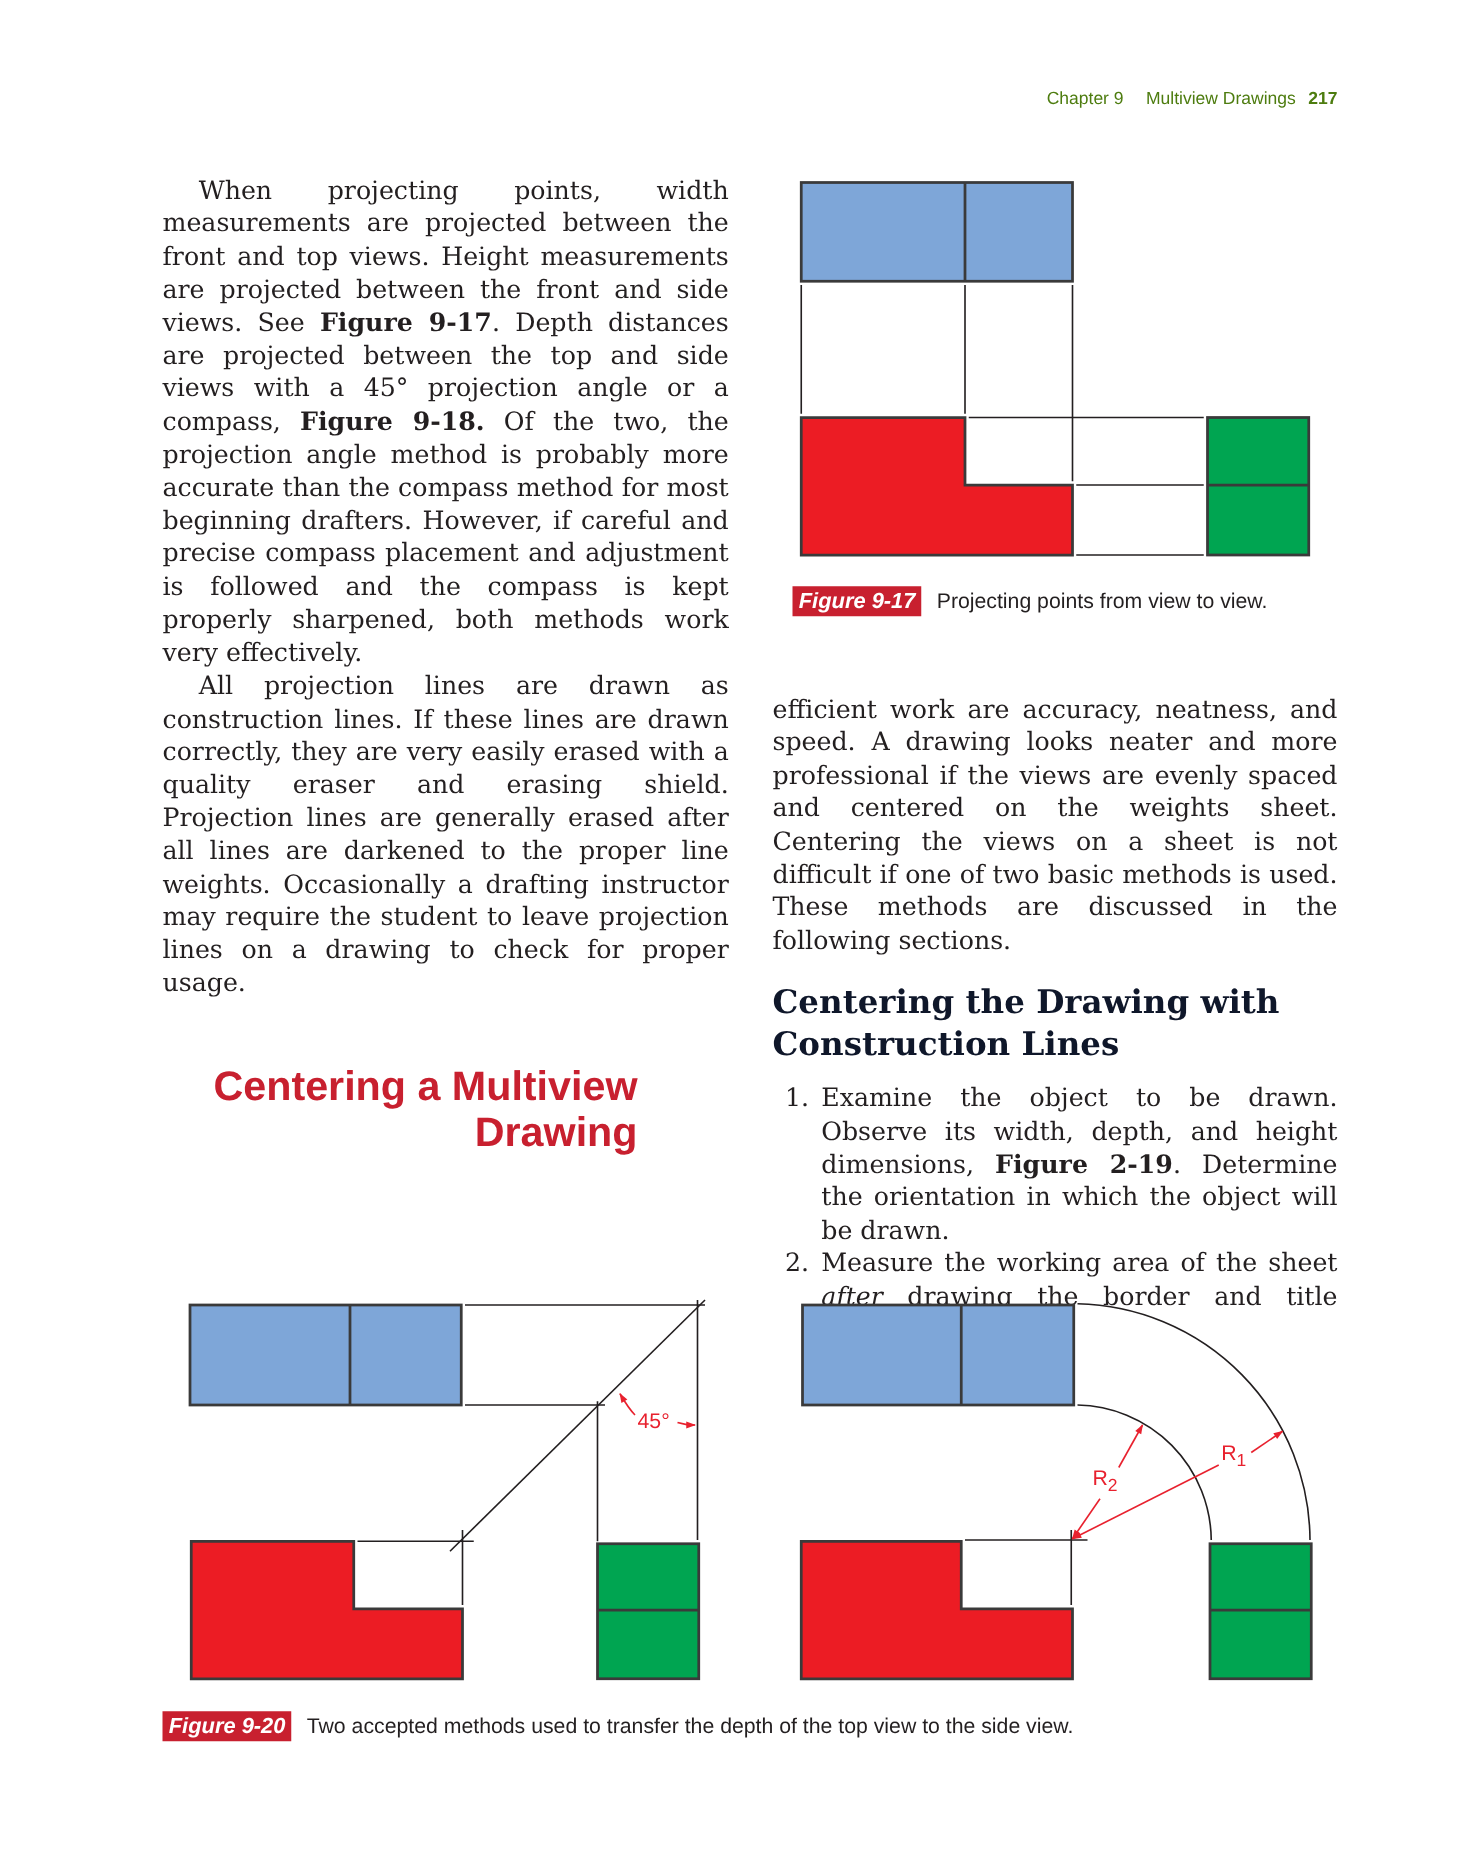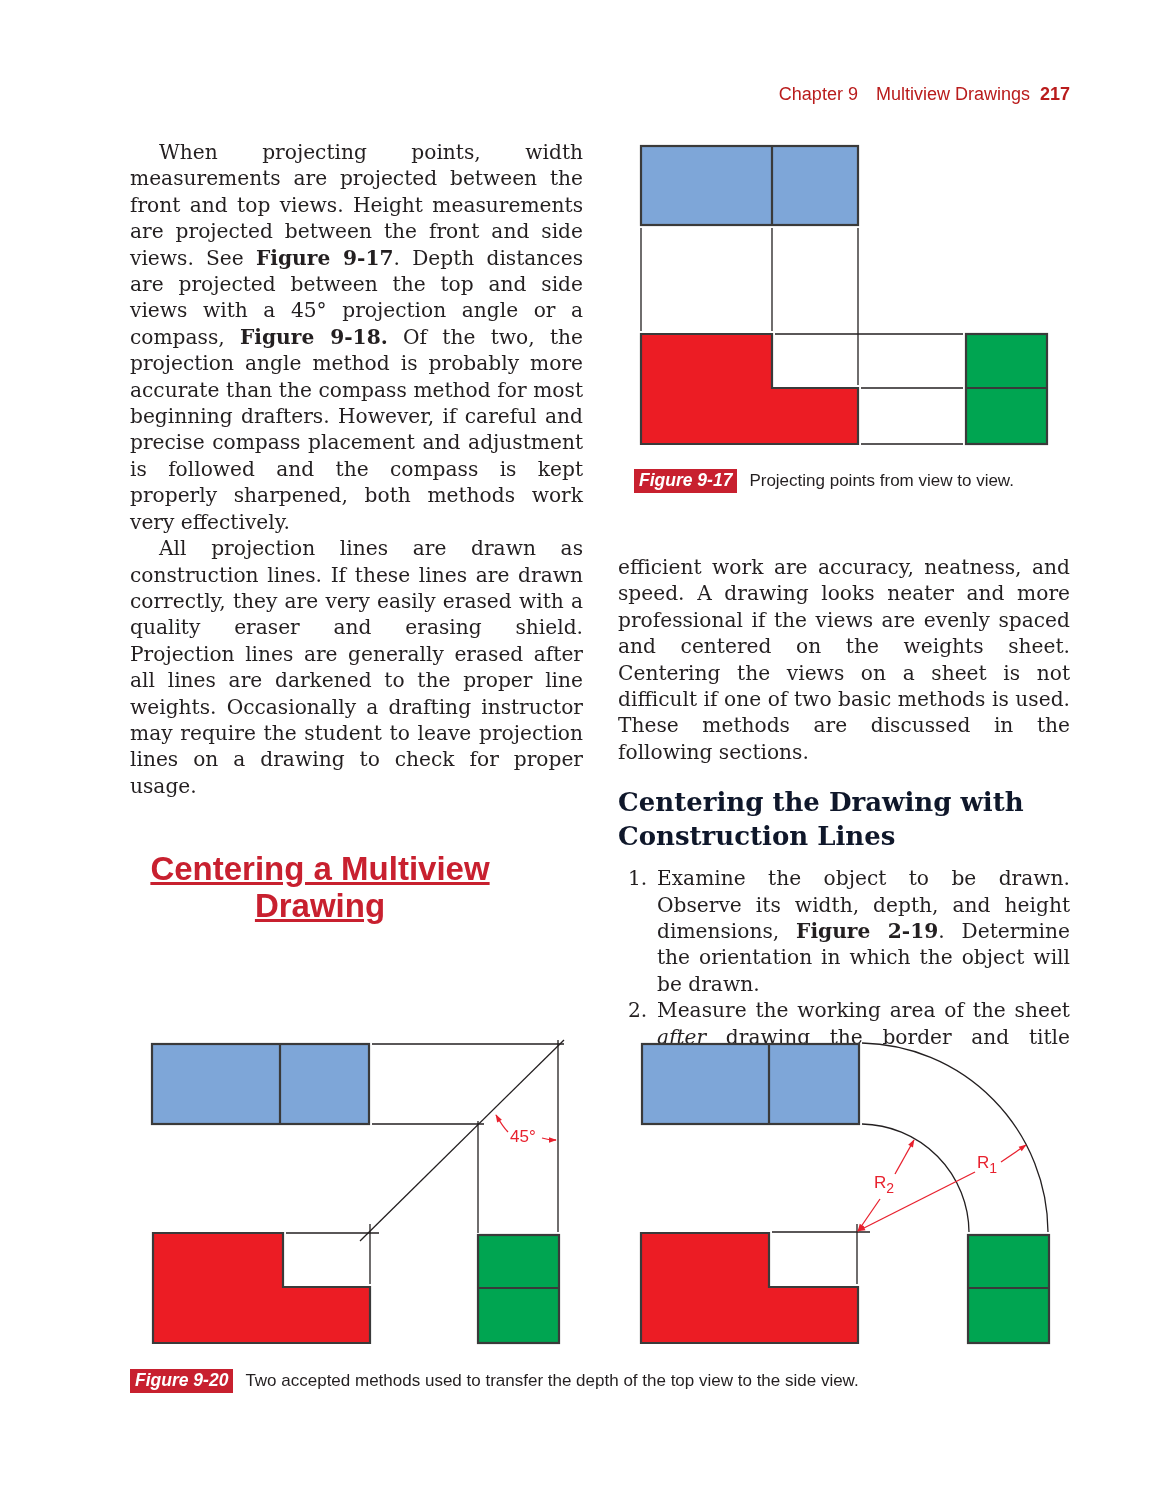--- a/index.html
+++ b/index.html
@@ -1,39 +1,38 @@
 <!DOCTYPE html>
 <html><head>
 <meta charset="utf-8">
 <style>
   html, body { margin: 0; padding: 0; background: #ffffff; }
   body { width: 1167px; height: 1490px; position: relative; overflow: hidden; }
   .abs { position: absolute; }
   .header {
-    top: 84px; right: 97px; font-family: "Liberation Sans", sans-serif;
-    font-size: 18px; color: #b91c1c; white-space: nowrap;
+    top: 70px; right: 97px; font-family: "Liberation Sans", sans-serif;
+    font-size: 14px; color: #4d7c0f; white-space: nowrap;
   }
   .header .sp { display: inline-block; width: 18px; }
   .header .pg { font-weight: bold; margin-left: 10px; }
   .col {
     font-family: "DejaVu Serif", "Liberation Serif", serif;
     font-size: 20.2px; line-height: 26.4px; color: #231f20;
     text-align: justify; hyphens: none;
   }
   .col p { margin: 0; }
   .col p.ind { text-indent: 29px; }
   .col b { font-weight: bold; }
   .col i { font-style: italic; }
   .left-col { left: 130px; width: 453px; }
   .right-col { left: 618px; width: 452px; }
   .h-red {
     font-family: "Liberation Sans", sans-serif; font-weight: bold;
     color: #c8202f; font-size: 33px; line-height: 37px; margin: 0;
-    text-align: center;
-    text-decoration: underline;
+    text-align: right;
   }
   .h-blue {
     font-family: "DejaVu Serif", "Liberation Serif", serif; font-weight: bold;
     color: #0f172a; font-size: 26px; line-height: 34px; margin: 0; text-align: left;
   }
   ol.steps { list-style: none; margin: 0; padding: 0; }
   ol.steps li { position: relative; padding-left: 39px; text-align: justify; }
   ol.steps li .num { position: absolute; left: 10px; top: 0; }
   .caption { font-family: "Liberation Sans", sans-serif; font-size: 17px; color: #231f20; white-space: nowrap; }
   .fig-tag {

